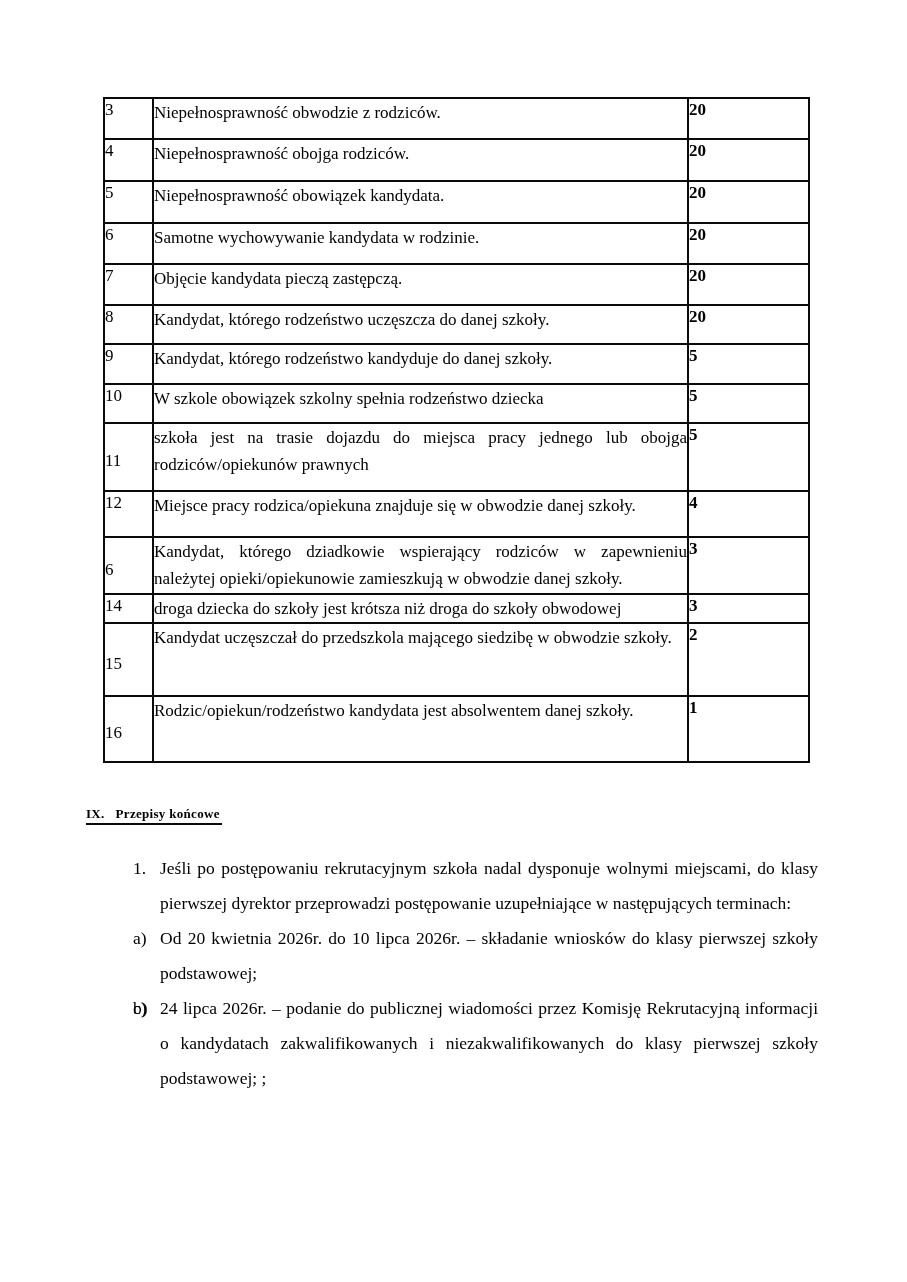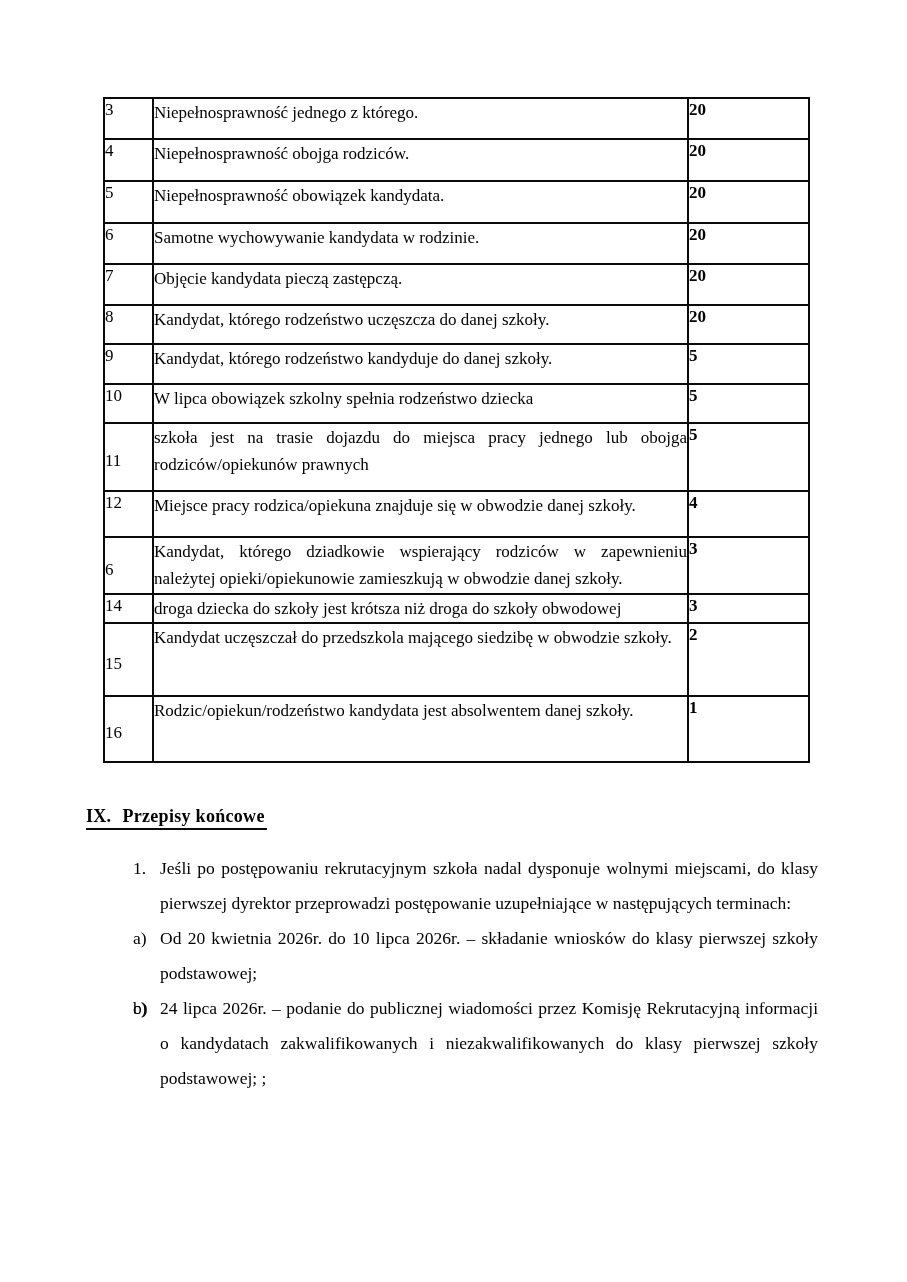--- a/index.html
+++ b/index.html
@@ -50,21 +50,21 @@
     padding: 9px 4px 0 9px;
     font-weight: bold;
     line-height: 22px;
   }
 
   
   .section-heading {
     position: absolute;
     left: 86px;
     top: 806px;
-    font-size: 18px;
+    font-size: 13px;
     font-weight: bold;
     border-bottom: 2px solid #0a0a0a;
     padding: 0 2px 1px 0;
     letter-spacing: 0.3px;
   }
   .section-heading .heading-title { margin-left: 11px; }
 
   .provisions {
     position: absolute;
     left: 85px;
@@ -92,21 +92,21 @@
 
   <table class="criteria">
     <colgroup>
       <col style="width:49px">
       <col style="width:535px">
       <col style="width:121px">
     </colgroup>
     <tbody>
       <tr style="height:41px">
         <td class="no">3</td>
-        <td class="desc">Niepełnosprawność jednego z którego.</td>
+        <td class="desc">Niepełnosprawność obwodzie z rodziców.</td>
         <td class="pts">20</td>
       </tr>
       <tr style="height:42px">
         <td class="no">4</td>
         <td class="desc">Niepełnosprawność obojga rodziców.</td>
         <td class="pts">20</td>
       </tr>
       <tr style="height:42px">
         <td class="no">5</td>
         <td class="desc">Niepełnosprawność obowiązek kandydata.</td>
@@ -127,21 +127,21 @@
         <td class="desc">Kandydat, którego rodzeństwo uczęszcza do danej szkoły.</td>
         <td class="pts">20</td>
       </tr>
       <tr style="height:40px">
         <td class="no">9</td>
         <td class="desc">Kandydat, którego rodzeństwo kandyduje do danej szkoły.</td>
         <td class="pts">5</td>
       </tr>
       <tr style="height:39px">
         <td class="no">10</td>
-        <td class="desc">W lipca obowiązek szkolny spełnia rodzeństwo dziecka</td>
+        <td class="desc">W szkole obowiązek szkolny spełnia rodzeństwo dziecka</td>
         <td class="pts">5</td>
       </tr>
       <tr style="height:68px">
         <td class="no vm">11</td>
         <td class="desc just">szkoła jest na trasie dojazdu do miejsca pracy jednego lub obojga rodziców/opiekunów prawnych</td>
         <td class="pts">5</td>
       </tr>
       <tr style="height:46px">
         <td class="no">12</td>
         <td class="desc">Miejsce pracy rodzica/opiekuna znajduje się w obwodzie danej szkoły.</td>

